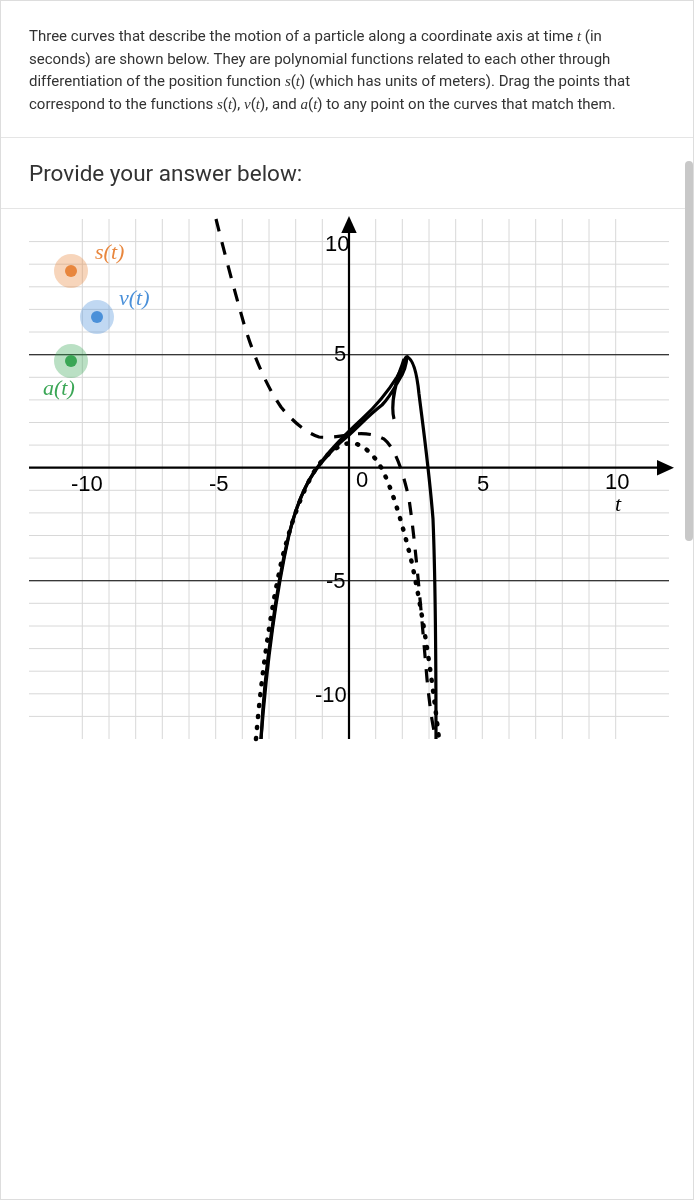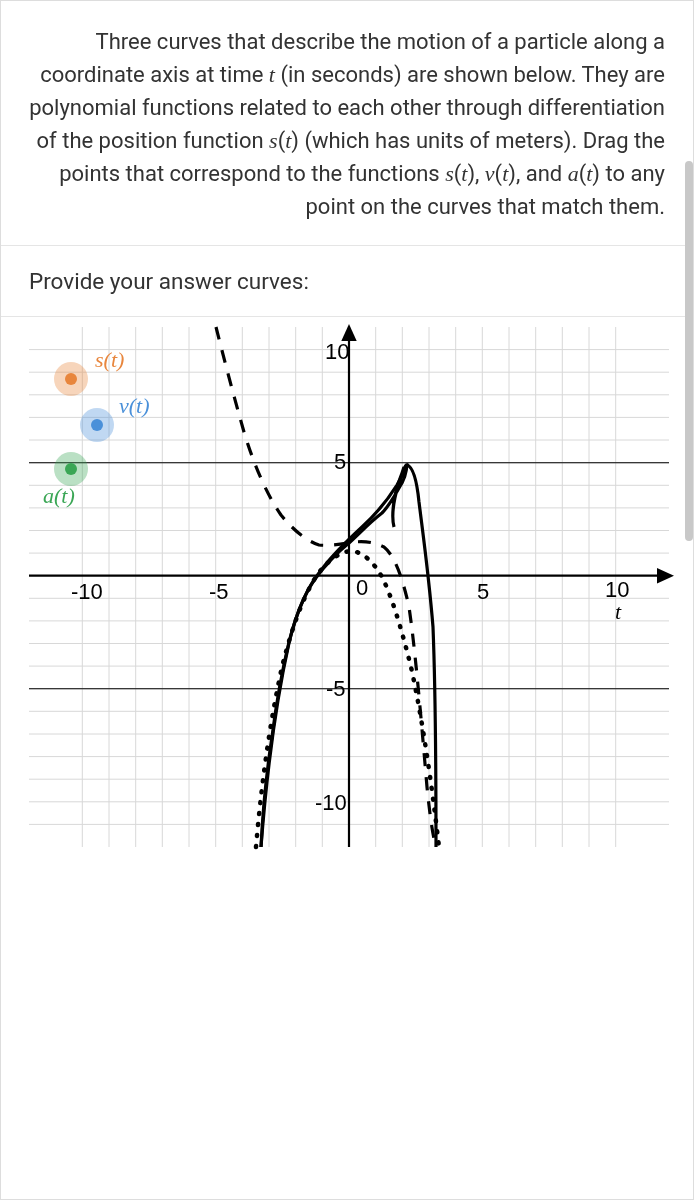--- a/index.html
+++ b/index.html
@@ -19,25 +19,24 @@
     top: 160px;
     width: 8px;
     height: 380px;
     background: #c8c8c8;
     border-radius: 4px;
   }
   .content {
     padding: 24px 28px 0 28px;
   }
   .paragraph {
-    font-size: 22px;
+    font-size: 15px;
     line-height: 1.5;
     color: #333;
     margin-bottom: 22px;
-    text-align: right;
   }
   .italic { font-style: italic; font-family: Georgia, serif; }
   .divider {
     border: none;
     border-top: 1px solid #e5e5e5;
     margin: 0 -28px;
   }
   .prompt {
     font-size: 22.5px;
     padding: 22px 0;
@@ -63,21 +62,21 @@
   }
 </style>
 </head>
 <body>
 
 <div class="content">
   <p class="paragraph">
     Three curves that describe the motion of a particle along a coordinate axis at time <span class="italic">t</span> (in seconds) are shown below. They are polynomial functions related to each other through differentiation of the position function <span class="italic">s</span>(<span class="italic">t</span>) (which has units of meters). Drag the points that correspond to the functions <span class="italic">s</span>(<span class="italic">t</span>), <span class="italic">v</span>(<span class="italic">t</span>), and <span class="italic">a</span>(<span class="italic">t</span>) to any point on the curves that match them.
   </p>
   <hr class="divider">
-  <div class="prompt">Provide your answer curves:</div>
+  <div class="prompt">Provide your answer below:</div>
   <hr class="divider">
 </div>
 
 <div class="graph-area">
   <svg class="graph-svg" width="660" height="540" viewBox="0 0 660 540">
 
     <g stroke="#d8d8d8" stroke-width="1">
 
       <line x1="63.3" y1="10" x2="63.3" y2="530"></line>
       <line x1="90" y1="10" x2="90" y2="530"></line>

